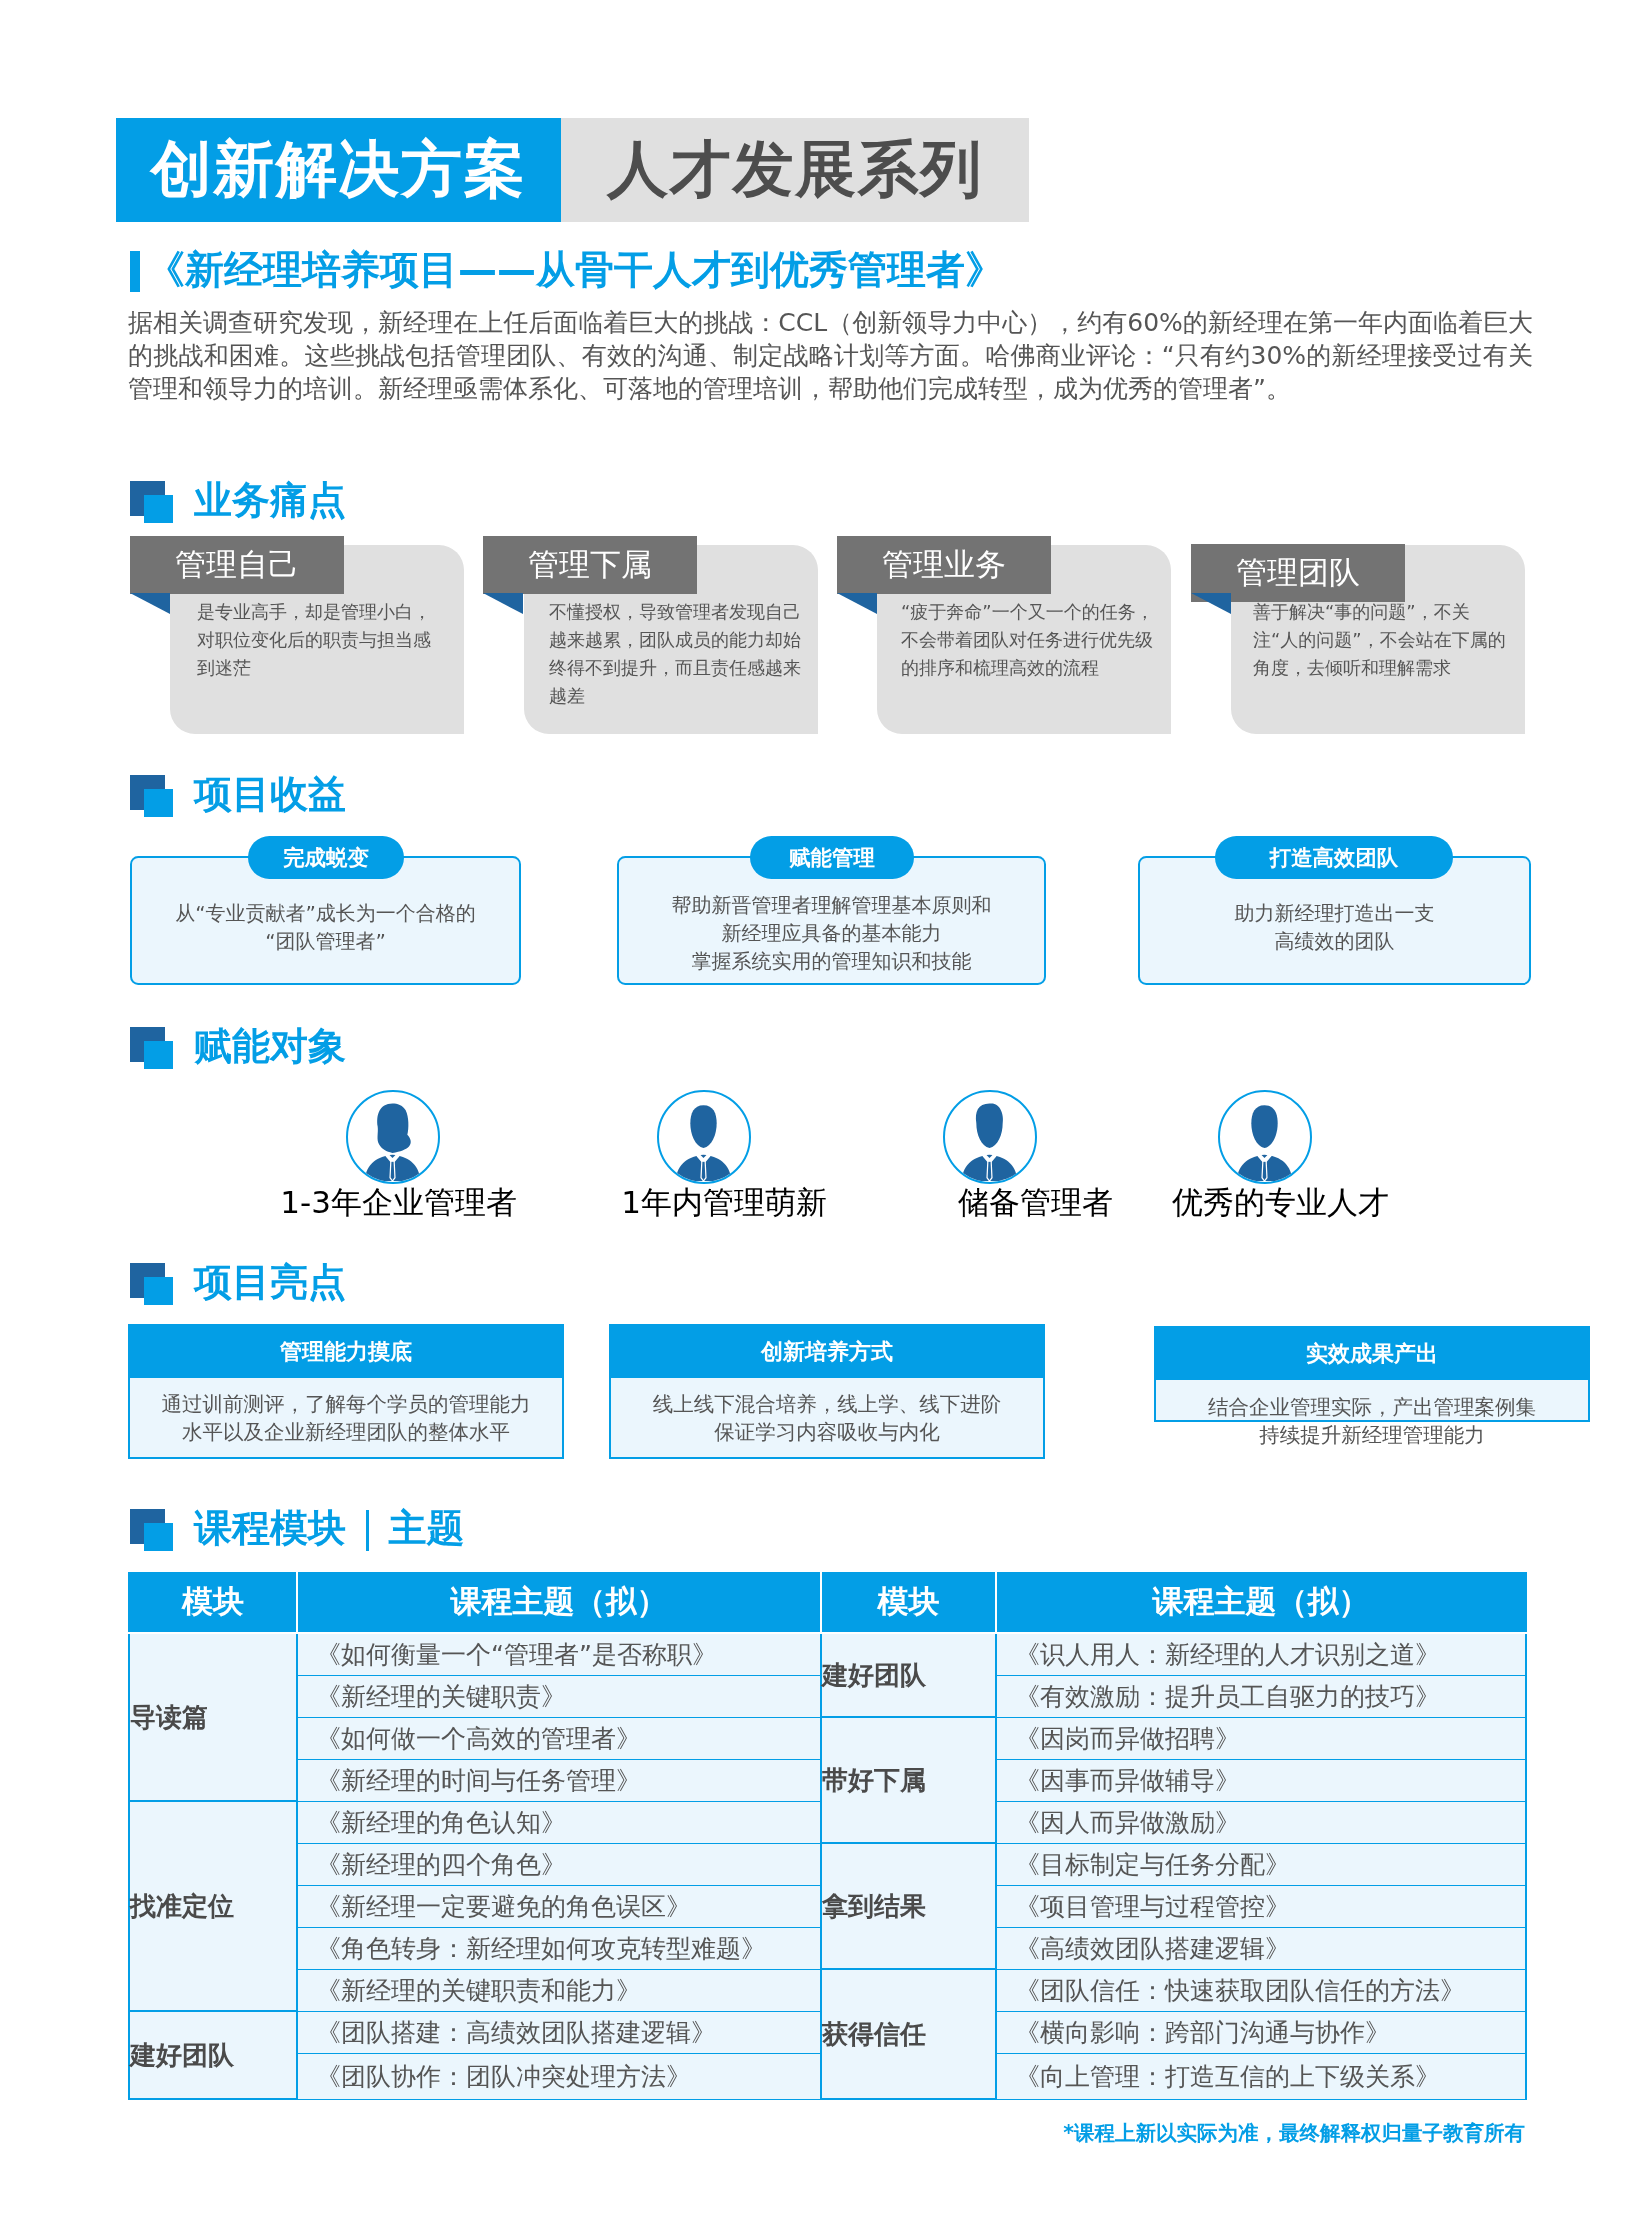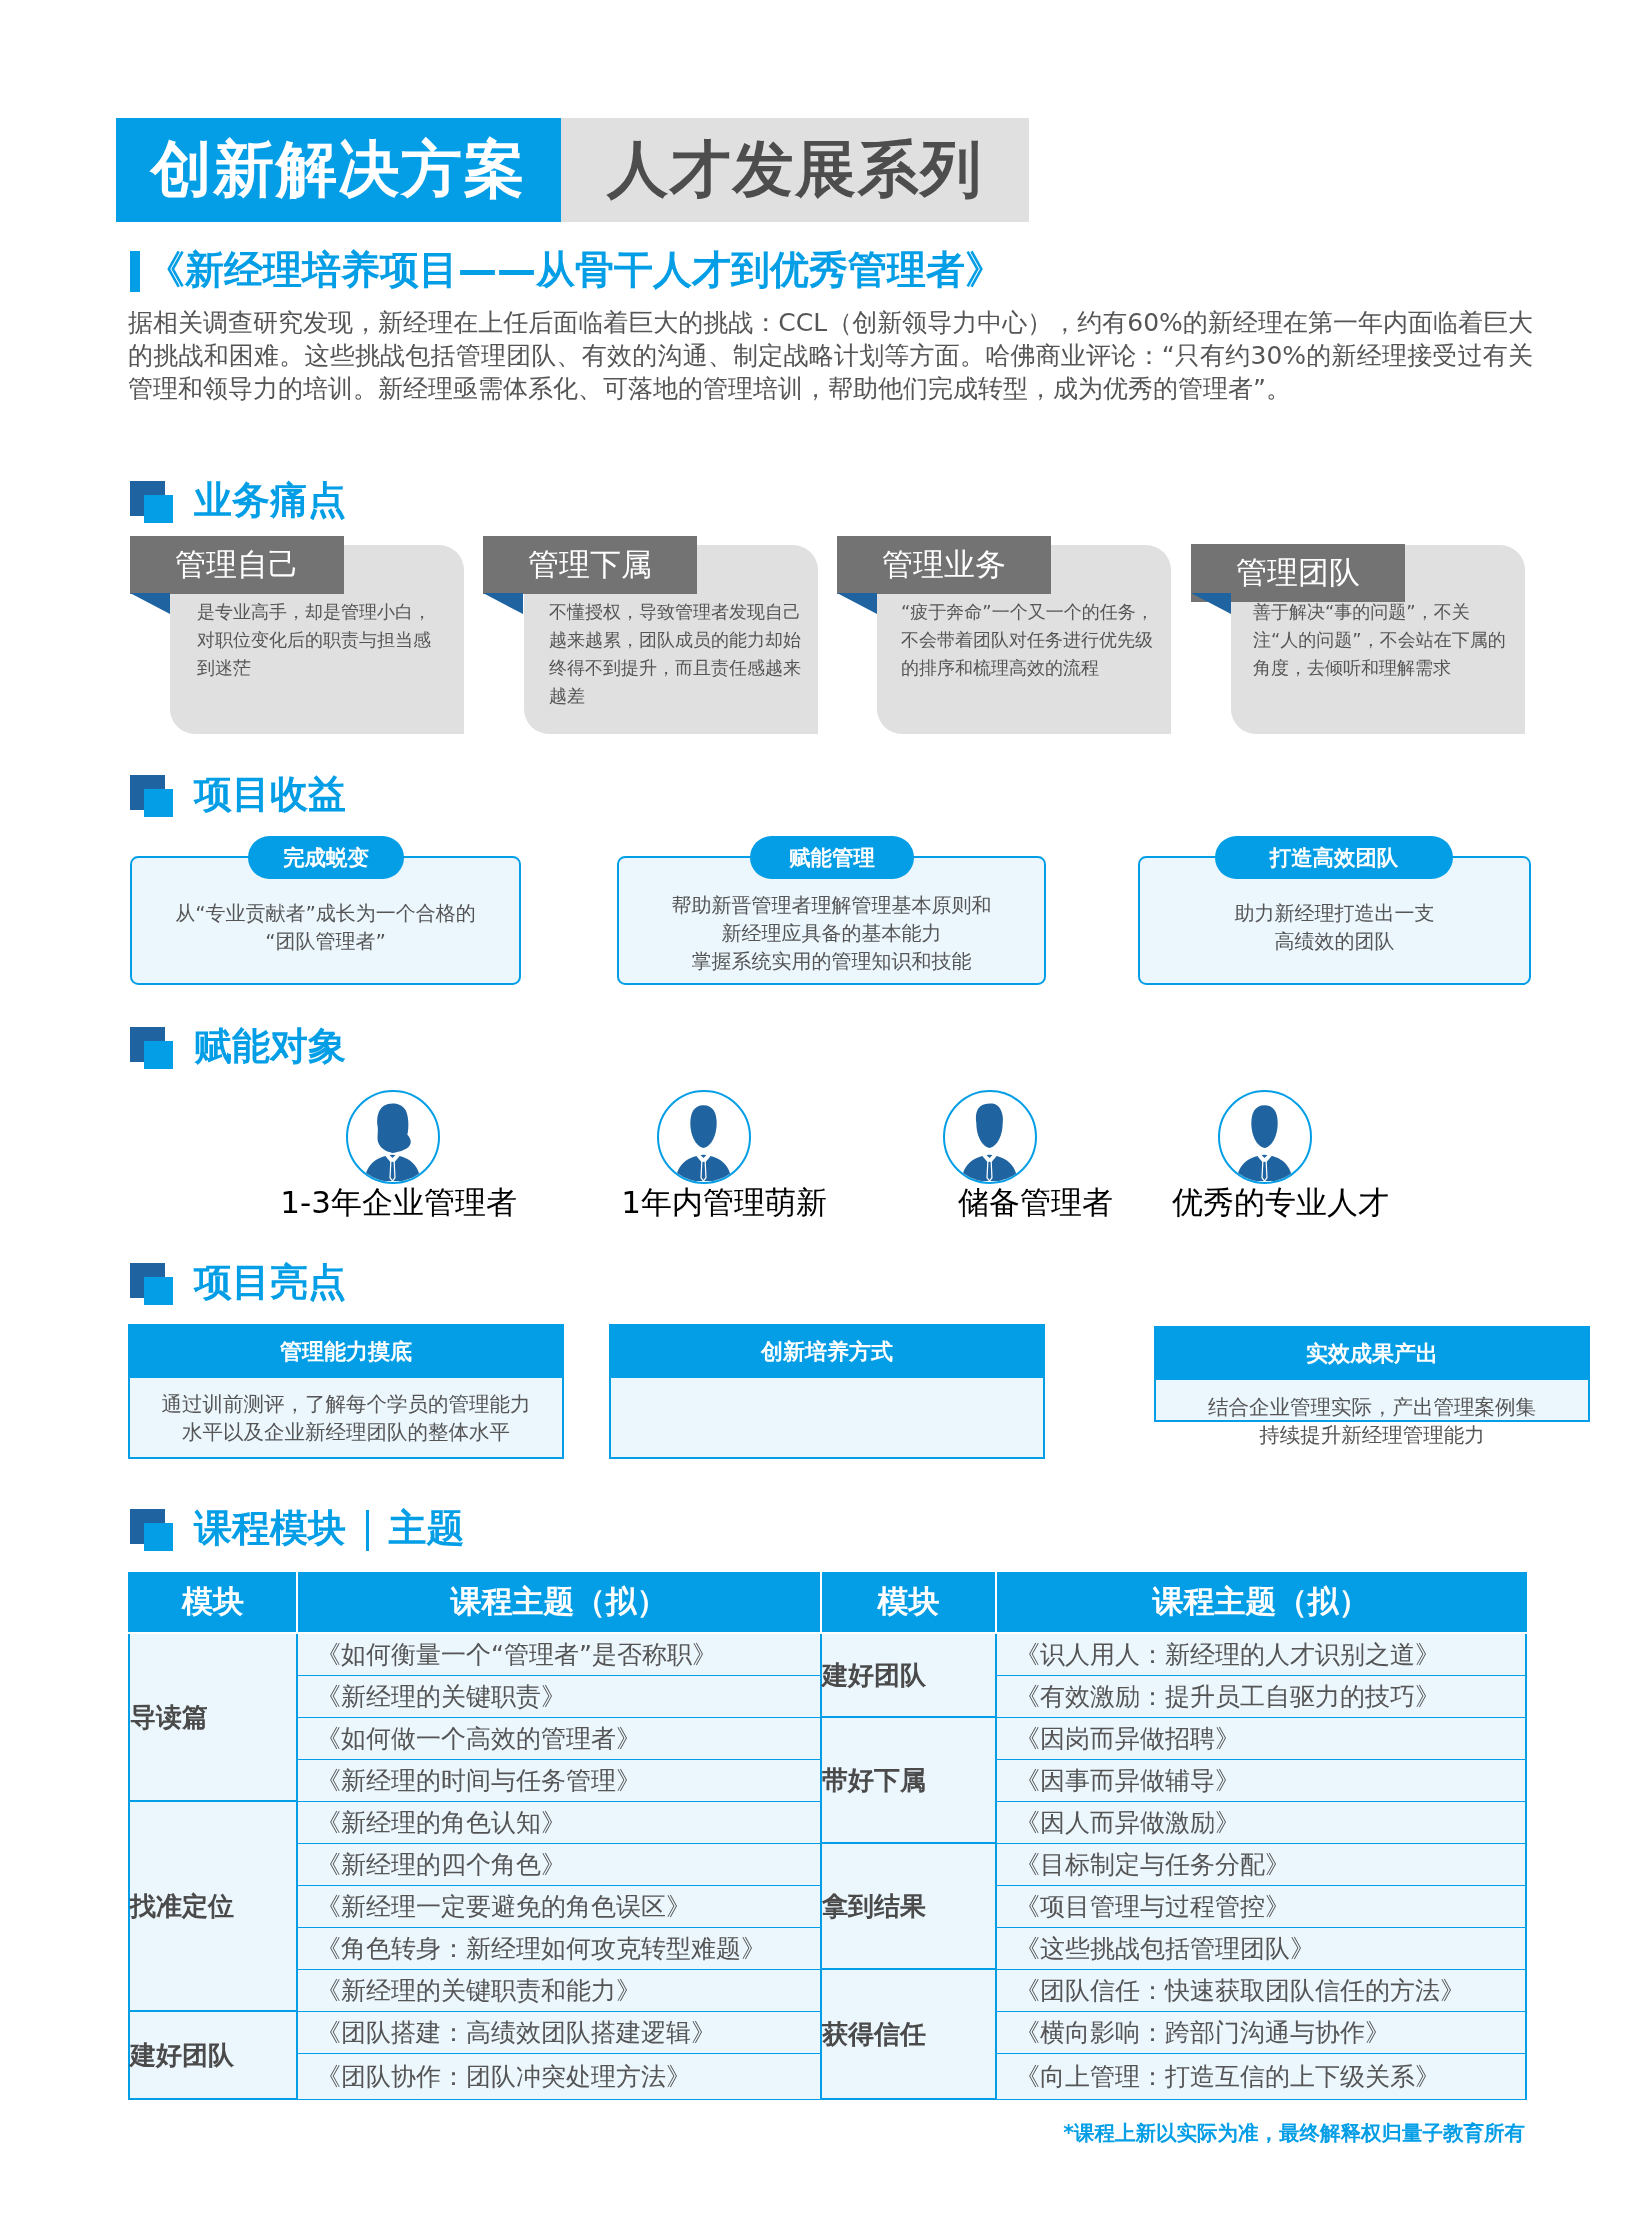--- a/index.html
+++ b/index.html
@@ -183,20 +183,24 @@
 <div class="abs hl-box" style="left:128px; top:1324px; width:436px; height:135px;">
   <div class="hl-head" style="height:52px;">管理能力摸底</div>
   <div class="hl-text" style="margin-top:11.5px;">
     <div>通过训前测评，了解每个学员的管理能力</div>
     <div>水平以及企业新经理团队的整体水平</div>
   </div>
 </div>
 
 <div class="abs hl-box" style="left:609px; top:1324px; width:436px; height:135px;">
   <div class="hl-head" style="height:52px;">创新培养方式</div>
+  <div class="hl-text" style="margin-top:11.5px;">
+    <div>线上线下混合培养，线上学、线下进阶</div>
+    <div>保证学习内容吸收与内化</div>
+  </div>
 </div>
 
 <div class="abs hl-box" style="left:1154px; top:1326px; width:436px; height:96px;">
   <div class="hl-head" style="height:52px;">实效成果产出</div>
   <div class="hl-text" style="margin-top:13px;">
     <div>结合企业管理实际，产出管理案例集</div>
     <div>持续提升新经理管理能力</div>
   </div>
 </div>
 
@@ -252,21 +256,21 @@
       <td class="thin">《新经理的四个角色》</td>
       <td class="mod" rowspan="3">拿到结果</td>
       <td class="thin">《目标制定与任务分配》</td>
     </tr>
     <tr>
       <td class="thin">《新经理一定要避免的角色误区》</td>
       <td class="thin">《项目管理与过程管控》</td>
     </tr>
     <tr>
       <td class="thin">《角色转身：新经理如何攻克转型难题》</td>
-      <td class="thin">《这些挑战包括管理团队》</td>
+      <td class="thin">《高绩效团队搭建逻辑》</td>
     </tr>
     <tr>
       <td class="thin">《新经理的关键职责和能力》</td>
       <td class="mod" rowspan="3">获得信任</td>
       <td class="thin">《团队信任：快速获取团队信任的方法》</td>
     </tr>
     <tr>
       <td class="mod" rowspan="2">建好团队</td>
       <td class="thin">《团队搭建：高绩效团队搭建逻辑》</td>
       <td class="thin">《横向影响：跨部门沟通与协作》</td>

